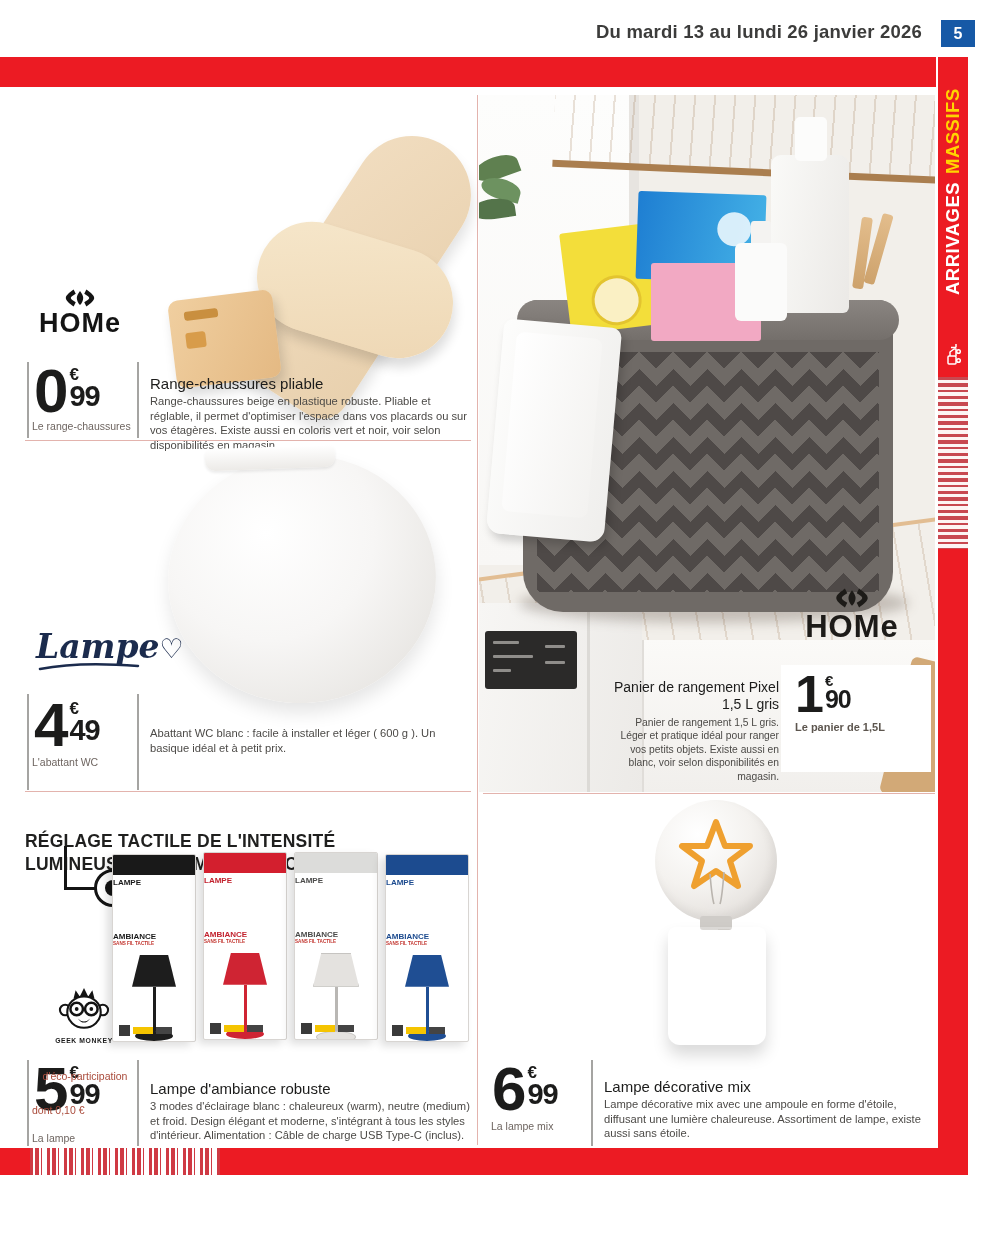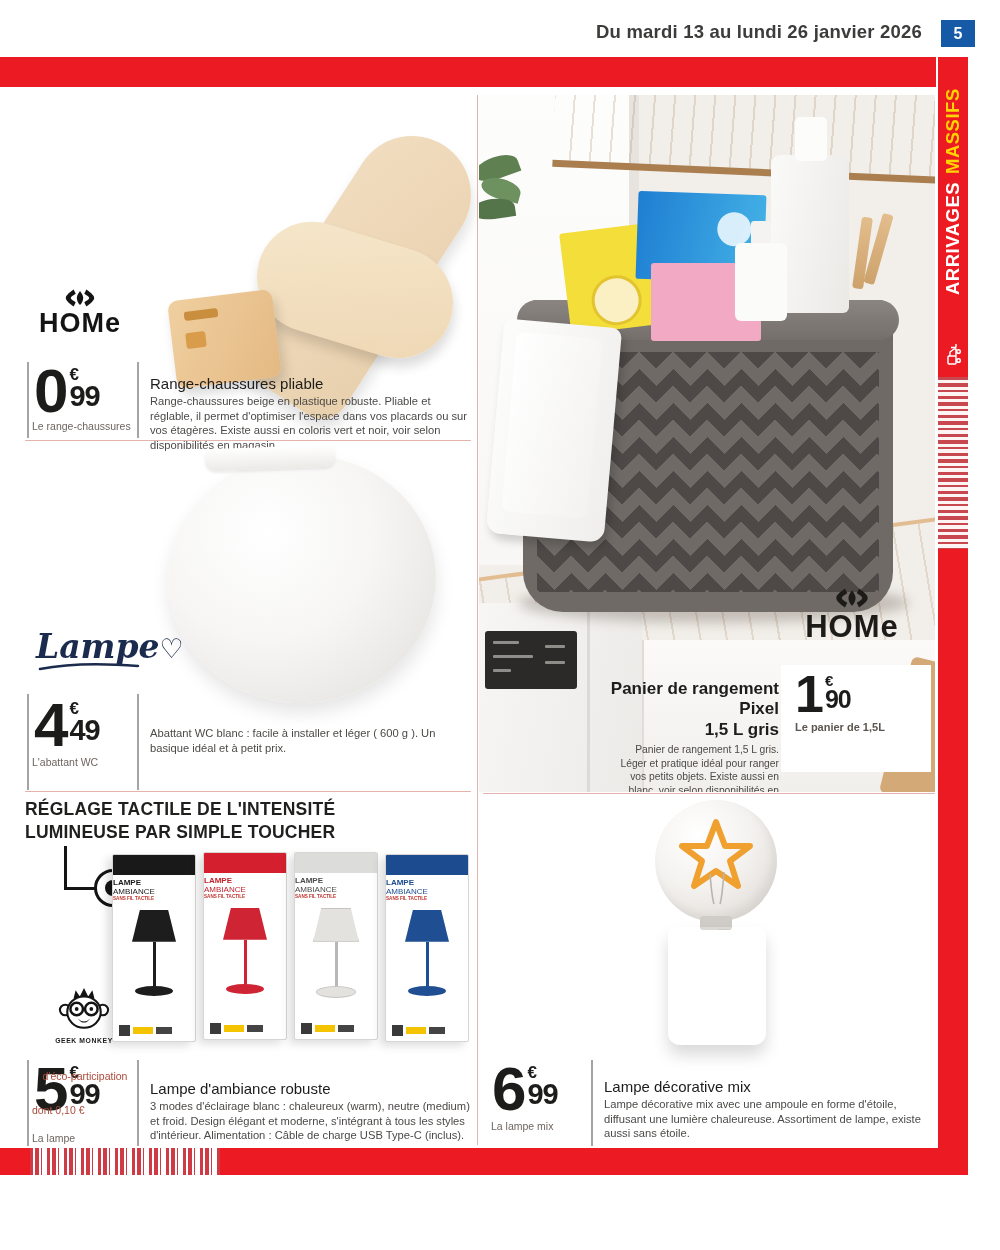--- a/index.html
+++ b/index.html
@@ -78,21 +78,21 @@
   .co-line-v{position:absolute;left:64px;top:846px;width:3px;height:44px;background:#141414;}
   .co-line-h{position:absolute;left:64px;top:887px;width:32px;height:3px;background:#141414;}
   .co-circle{position:absolute;left:94px;top:869px;width:32px;height:32px;border:3.5px solid #141414;border-radius:50%;background:#fff;
     display:flex;align-items:center;justify-content:center;}
   .co-dot{width:16px;height:16px;background:#141414;border-radius:50%;}
   .lamp-box{position:absolute;width:82px;height:186px;background:#fff;border:1px solid #d8d5d2;border-radius:2px;
     box-shadow:-5px 4px 8px rgba(0,0,0,.13);overflow:hidden;}
   .lb-top{height:20px;}
   .lb-txt{text-align:left;margin-top:3px;line-height:1.15;}
   .lb-l1{font-size:8px;font-weight:800;}
-  .lb-l2{font-size:8px;font-weight:400;}
+  .lb-l2{font-size:8px;font-weight:700;margin-top:45px;}
   .lb-l3{font-size:4.6px;font-weight:700;color:#c2332d;}
   .lb-shade{margin:8px auto 0;width:44px;height:32px;clip-path:polygon(18% 0,82% 0,100% 100%,0 100%);}
   .lb-stem{margin:0 auto;width:3px;height:44px;}
   .lb-base{margin:0 auto;width:38px;height:10px;border-radius:50%;}
   .lb-foot{position:absolute;bottom:5px;left:6px;width:70px;height:12px;display:flex;gap:3px;align-items:center;}
   .lb-qr{width:11px;height:11px;background:#3a3a3a;}
   .lb-yellow{width:20px;height:7px;background:#f5c400;}
   .lb-dark{width:16px;height:7px;background:#444;}
   .box1 .lb-top{background:#191919;} .box1 .lb-l1,.box1 .lb-l2{color:#191919;}
   .box1 .lb-shade,.box1 .lb-base{background:#1d1d1d;} .box1 .lb-stem{background:#1d1d1d;}
@@ -143,21 +143,21 @@
   .bx-blue .dot{position:absolute;right:14px;top:18px;width:34px;height:34px;background:#eaf6fd;border-radius:50%;opacity:.9;}
   .bx-pink{position:absolute;left:172px;top:168px;width:110px;height:78px;background:#f2a9c3;border-radius:3px;}
   .bt-big{position:absolute;left:292px;top:60px;width:78px;height:158px;background:linear-gradient(100deg,#fafaf8,#ebe9e6);border-radius:10px 10px 6px 6px;}
   .bt-big-cap{position:absolute;left:316px;top:22px;width:32px;height:44px;background:#fcfcfb;border-radius:5px;}
   .bt-pump{position:absolute;left:256px;top:148px;width:52px;height:78px;background:#fbfbfa;border-radius:6px;}
   .bt-pump-top{position:absolute;left:272px;top:126px;width:20px;height:26px;background:#f4f3f1;border-radius:3px;}
   .pin{position:absolute;width:11px;height:72px;background:linear-gradient(#e3bd8c,#cda26c);border-radius:3px;}
   .home-dark{position:absolute;left:314px;top:492px;width:118px;text-align:center;}
   .home-dark .txt{color:#1d1b18;}
   .panier-text{position:absolute;left:128px;top:584px;width:172px;text-align:right;}
-  .panier-text .t{font-size:17px;font-weight:700;color:#1c1c1b;line-height:1.2;}
+  .panier-text .t{font-size:14px;font-weight:400;color:#1c1c1b;line-height:1.2;}
   .panier-text .d{font-size:10.3px;color:#4c4a47;line-height:1.32;margin-top:3px;}
   .pricebox{position:absolute;left:302px;top:570px;width:150px;height:107px;background:#fff;padding:8px 0 0 14px;box-sizing:border-box;}
   .pricebox .unit{font-size:11px;font-weight:700;color:#5d564f;margin-top:5px;}
 
   
   .bulb{position:absolute;left:655px;top:800px;width:122px;height:122px;border-radius:50%;
     background:radial-gradient(circle at 35% 28%,#ffffff 0%,#f4f2ef 45%,#e3dfdb 80%,#d6d2cd 100%);
     box-shadow:inset -4px -6px 10px rgba(0,0,0,.06);}
   .bulb-star{position:absolute;left:674px;top:812px;}
   .bulb-collar{position:absolute;left:700px;top:916px;width:32px;height:14px;background:#cfccc8;border-radius:3px;}
@@ -256,21 +256,21 @@
         </span>
     </div>
     <div class="abs unit" style="left:32px;top:752px;width:124px;">L'abattant WC</div>
 
     <div class="abs" style="left:150px;top:726px;width:326px;">
       <div class="pdesc">Abattant WC blanc : facile à installer et léger ( 600 g ). Un basique idéal et à petit prix.</div>
     </div>
   </div>
 
   <div>
-    <div class="abs heading" style="left:25px;top:798px;width:330px;">
+    <div class="abs heading" style="left:25px;top:830px;width:330px;">
       <div>RÉGLAGE TACTILE DE L'INTENSITÉ</div>
       <div>LUMINEUSE PAR SIMPLE TOUCHER</div>
     </div>
     <div class="co-line-v"></div>
     <div class="co-line-h"></div>
     <div class="co-circle">
         <div class="co-dot"></div>
       </div>
 
     <div class="lamp-box box1" style="left:112px;top:854px;">

